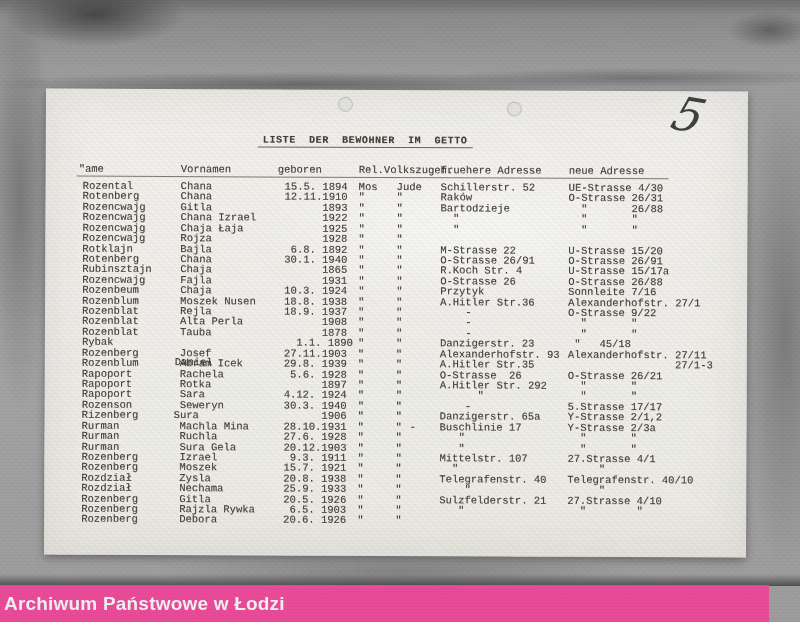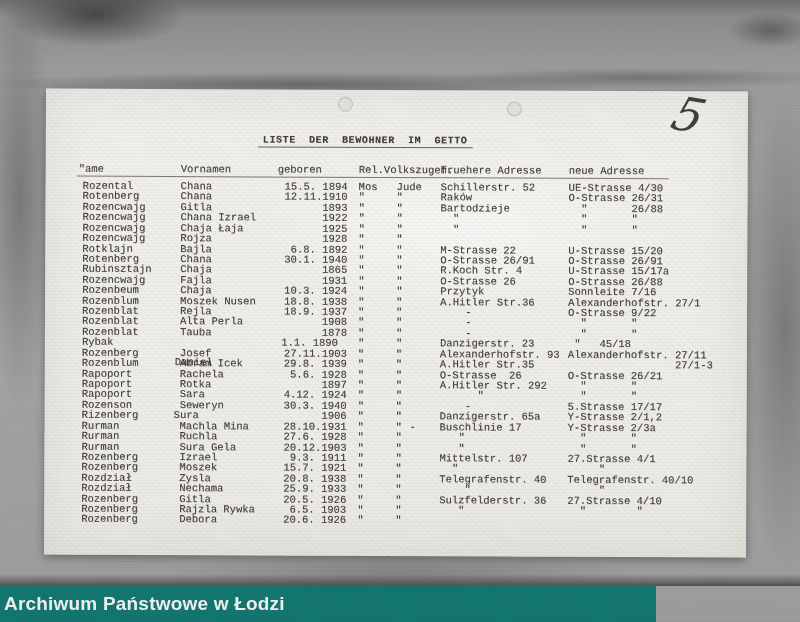--- a/index.html
+++ b/index.html
@@ -46,21 +46,21 @@
   .rule{left:31px;top:87px;width:592px;height:0;border-top:1px solid rgba(62,56,47,.65);}
   .rows{left:0;top:0;width:100%;height:100%;}
   .trow{left:0;width:100%;height:11px;}
   .cell{font-size:10.5px;line-height:11px;white-space:pre;
     text-shadow:.3px .3px .4px rgba(58,52,44,.40);}
   .num{width:80px;text-align:right;}
   
   .footer-edge{position:absolute;left:0;top:574px;width:800px;height:12px;
     background:linear-gradient(180deg, transparent, rgba(25,25,25,.75));
     opacity:.8;}
-  .footer{position:absolute;left:0;top:585px;width:656px;height:37px;background:#0f766e;
+  .footer{position:absolute;left:0;top:585px;width:769px;height:37px;background:#ec4899;
     display:flex;align-items:center;}
   .footer span{font-family:"Liberation Sans", sans-serif;font-weight:bold;
     font-size:19px;color:#f1f1f1;margin-left:4px;letter-spacing:.2px;}
 </style>
 </head>
 <body>
 
 <div class="stage">
   <div class="backdrop"></div>
 
@@ -209,21 +209,21 @@
           <span class="cell" style="left: 135px;">Tauba</span>
           <span class="cell num" style="left: 222px;">1878</span>
           <span class="cell" style="left: 313px;">"</span>
           <span class="cell" style="left: 351px;">"</span>
           <span class="cell" style="left: 395px;">    -</span>
           <span class="cell" style="left: 523px;">  "       "</span>
         </div>
         <div class="trow" style="top: 248.3px;">
           <span class="cell" style="left: 37px;">Rybak</span>
           <span class="cell" style="left: 130px; margin-top: 20px;">Daniel</span>
-          <span class="cell num" style="left: 213px;">1.1. 1890</span>
+          <span class="cell num" style="left: 228px;">1.1. 1890</span>
           <span class="cell" style="left: 313px;">"</span>
           <span class="cell" style="left: 351px;">"</span>
           <span class="cell" style="left: 395px;">Danzigerstr. 23</span>
           <span class="cell" style="left: 523px;"> "   45/18</span>
         </div>
         <div class="trow" style="top: 258.72px;">
           <span class="cell" style="left: 37px;">Rozenberg</span>
           <span class="cell" style="left: 135px;">Josef</span>
           <span class="cell num" style="left: 222px;">27.11.1903</span>
           <span class="cell" style="left: 313px;">"</span>
@@ -348,21 +348,21 @@
           <span class="cell" style="left: 351px;">"</span>
           <span class="cell" style="left: 395px;">    "</span>
           <span class="cell" style="left: 523px;">     "</span>
         </div>
         <div class="trow" style="top: 404.6px;">
           <span class="cell" style="left: 37px;">Rozenberg</span>
           <span class="cell" style="left: 135px;">Gitla</span>
           <span class="cell num" style="left: 222px;">20.5. 1926</span>
           <span class="cell" style="left: 313px;">"</span>
           <span class="cell" style="left: 351px;">"</span>
-          <span class="cell" style="left: 395px;">Sulzfelderstr. 36</span>
+          <span class="cell" style="left: 395px;">Sulzfelderstr. 21</span>
           <span class="cell" style="left: 523px;">27.Strasse 4/10</span>
         </div>
         <div class="trow" style="top: 415.02px;">
           <span class="cell" style="left: 37px;">Rozenberg</span>
           <span class="cell" style="left: 135px;">Rajzla Rywka</span>
           <span class="cell num" style="left: 222px;">6.5. 1903</span>
           <span class="cell" style="left: 313px;">"</span>
           <span class="cell" style="left: 351px;">"</span>
           <span class="cell" style="left: 395px;">   "</span>
           <span class="cell" style="left: 523px;">  "        "</span>

